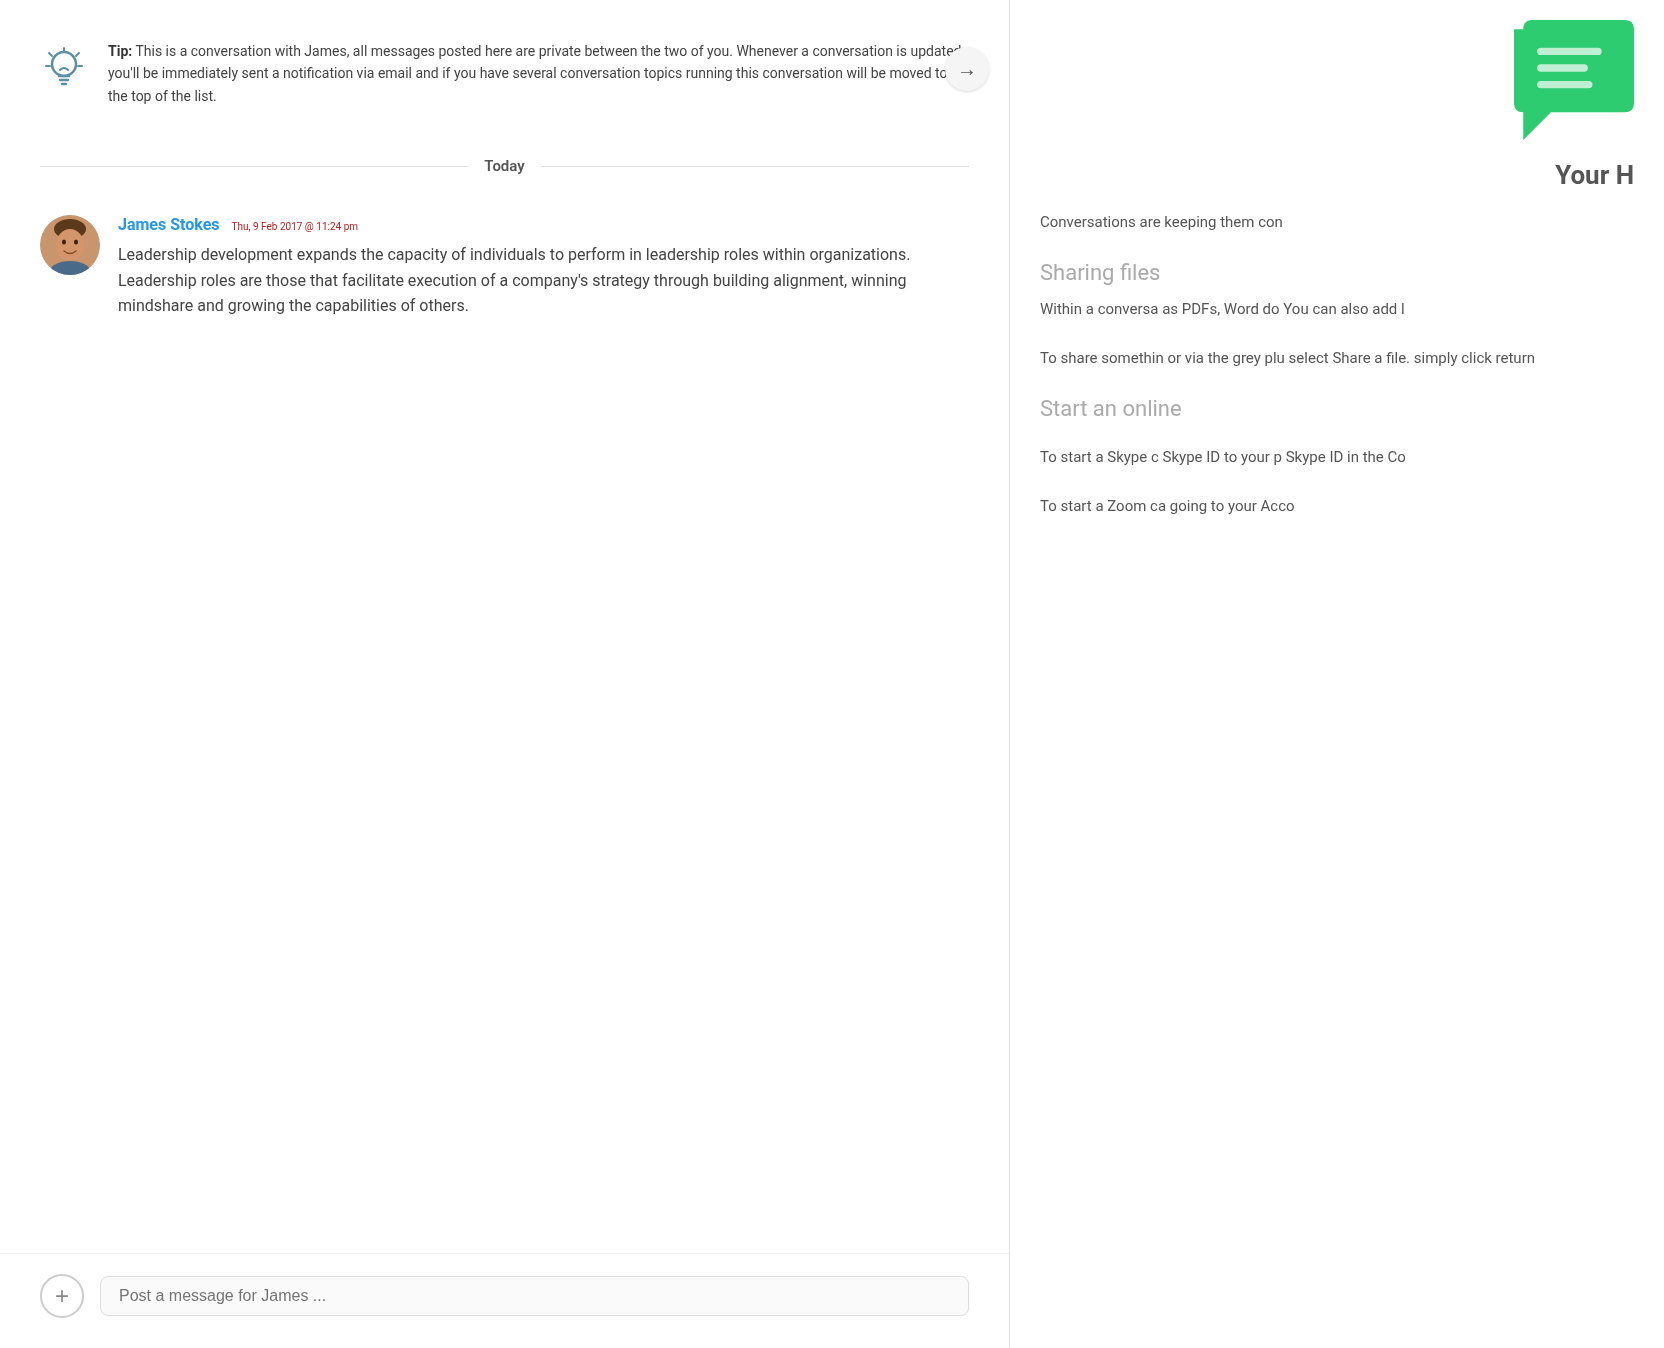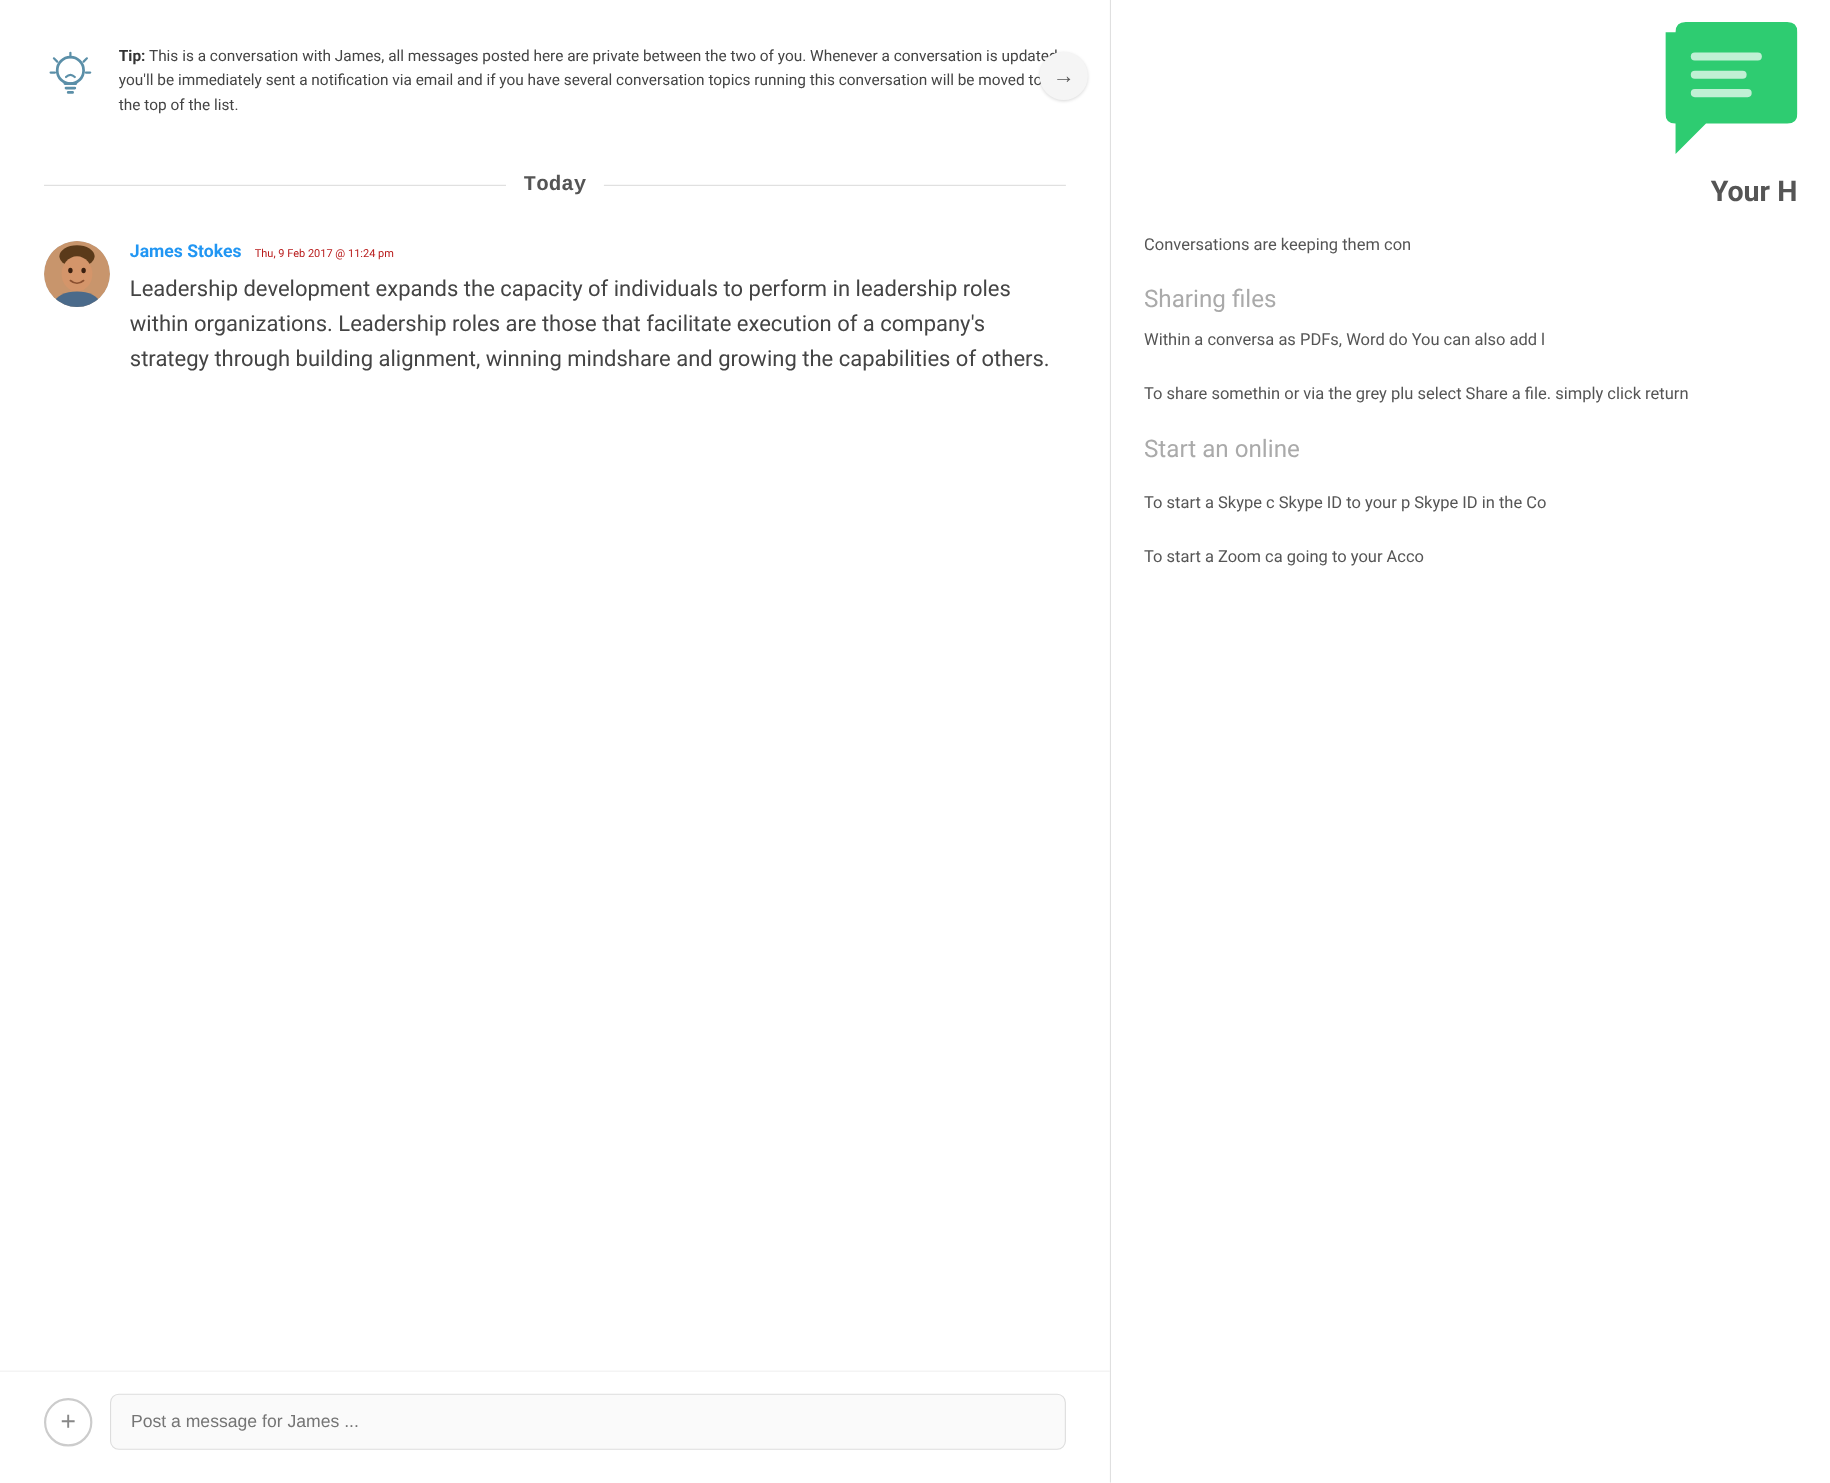--- a/index.html
+++ b/index.html
@@ -80,24 +80,23 @@
     .date-divider::before,
     .date-divider::after {
       content: '';
       flex: 1;
       height: 1px;
       background: #ddd;
     }
 
     .date-divider span {
       padding: 0 16px;
-      font-size: 19px;
+      font-size: 15px;
       font-weight: 600;
       color: #555;
-      font-family: Liberation Mono, monospace;
     }
 
     
     .messages-area {
       flex: 1;
       padding: 20px 40px;
       overflow-y: auto;
     }
 
     .message-item {
@@ -131,21 +130,21 @@
       font-weight: 700;
       color: #2196F3;
     }
 
     .message-time {
       font-size: 10px;
       color: #b91c1c;
     }
 
     .message-body {
-      font-size: 20px;
+      font-size: 16px;
       line-height: 1.6;
       color: #444;
     }
 
     
     .bottom-area {
       padding: 20px 40px 30px 40px;
       display: flex;
       align-items: center;
       gap: 16px;
@@ -162,21 +161,21 @@
       align-items: center;
       justify-content: center;
       cursor: pointer;
       font-size: 24px;
       color: #888;
       flex-shrink: 0;
     }
 
     .message-input {
       flex: 1;
-      height: 51px;
+      height: 40px;
       border: 1px solid #ddd;
       border-radius: 8px;
       padding: 0 18px;
       font-size: 16px;
       color: #999;
       outline: none;
       background: #fafafa;
     }
 
     

